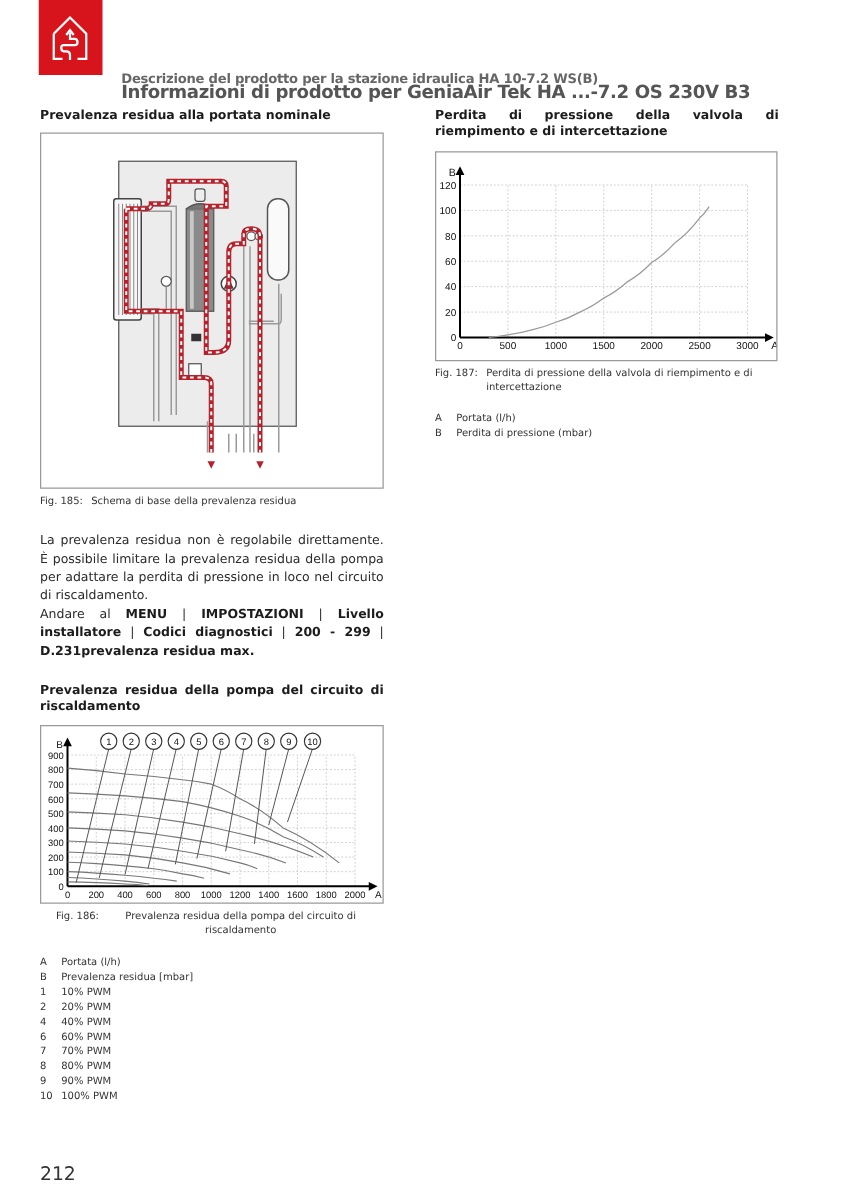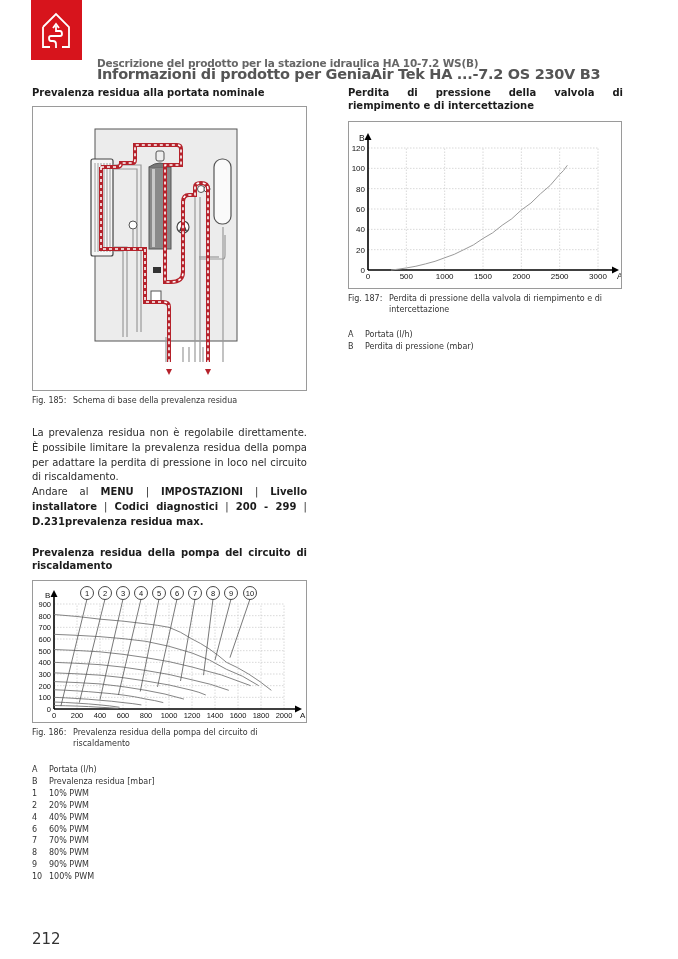--- a/index.html
+++ b/index.html
@@ -197,21 +197,21 @@
       <circle cx="180" cy="12" r="6.5" fill="#fff" stroke="#333" stroke-width="0.9"></circle>
       <text x="180" y="15" font-size="7.5" text-anchor="middle" fill="#111">8</text>
       <line x1="198" y1="18" x2="182" y2="79" stroke="#555" stroke-width="0.8"></line>
       <circle cx="198" cy="12" r="6.5" fill="#fff" stroke="#333" stroke-width="0.9"></circle>
       <text x="198" y="15" font-size="7.5" text-anchor="middle" fill="#111">9</text>
       <line x1="217" y1="18" x2="196.95000000000002" y2="76.66666666666667" stroke="#555" stroke-width="0.8"></line>
       <circle cx="217" cy="12" r="6.5" fill="#fff" stroke="#333" stroke-width="0.9"></circle>
       <text x="217" y="15" font-size="7.5" text-anchor="middle" fill="#111">10</text>
     </svg>
 </div>
-<div class="abs caption" style="left:32px; top:727px; width:280px;">
+<div class="abs caption" style="left:32px; top:727px; width:280px;text-align:center;">
   <span class="num">Fig. 186:</span><span class="txt" style="width:220px;">Prevalenza residua della pompa del circuito di riscaldamento</span>
 </div>
 
 <div class="abs legend" style="left:32px; top:764px; width:220px;" id="legend186">
     <div><span class="k">A</span><span>Portata (l/h)</span></div>
     <div><span class="k">B</span><span>Prevalenza residua [mbar]</span></div>
     <div><span class="k">1</span><span>10% PWM</span></div>
     <div><span class="k">2</span><span>20% PWM</span></div>
     <div><span class="k">4</span><span>40% PWM</span></div>
     <div><span class="k">6</span><span>60% PWM</span></div>

